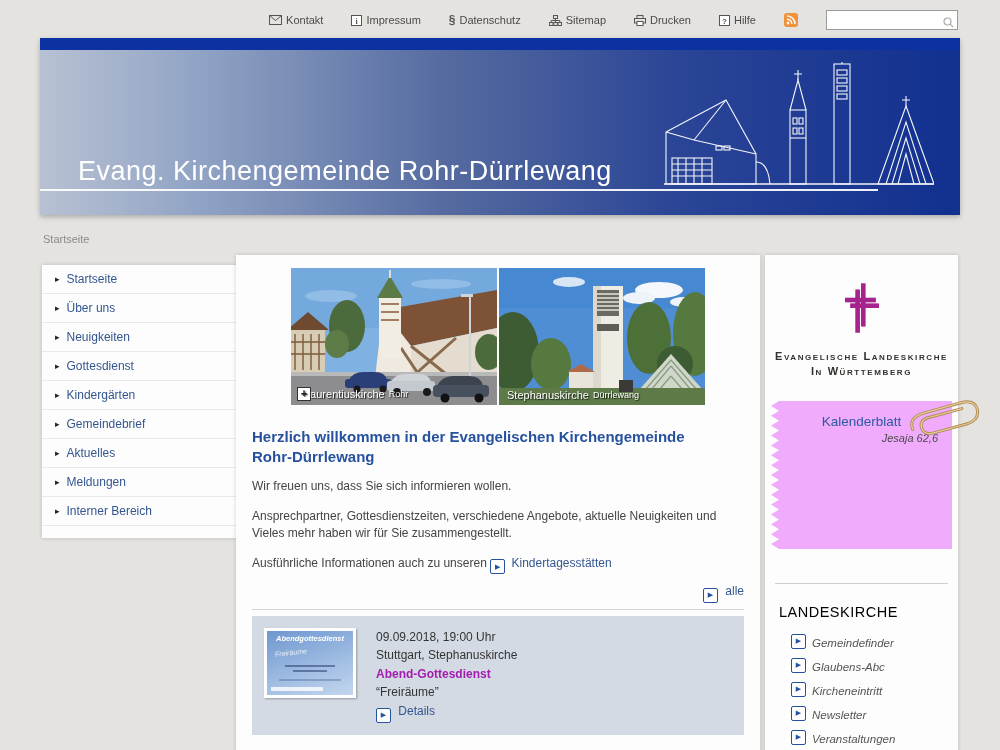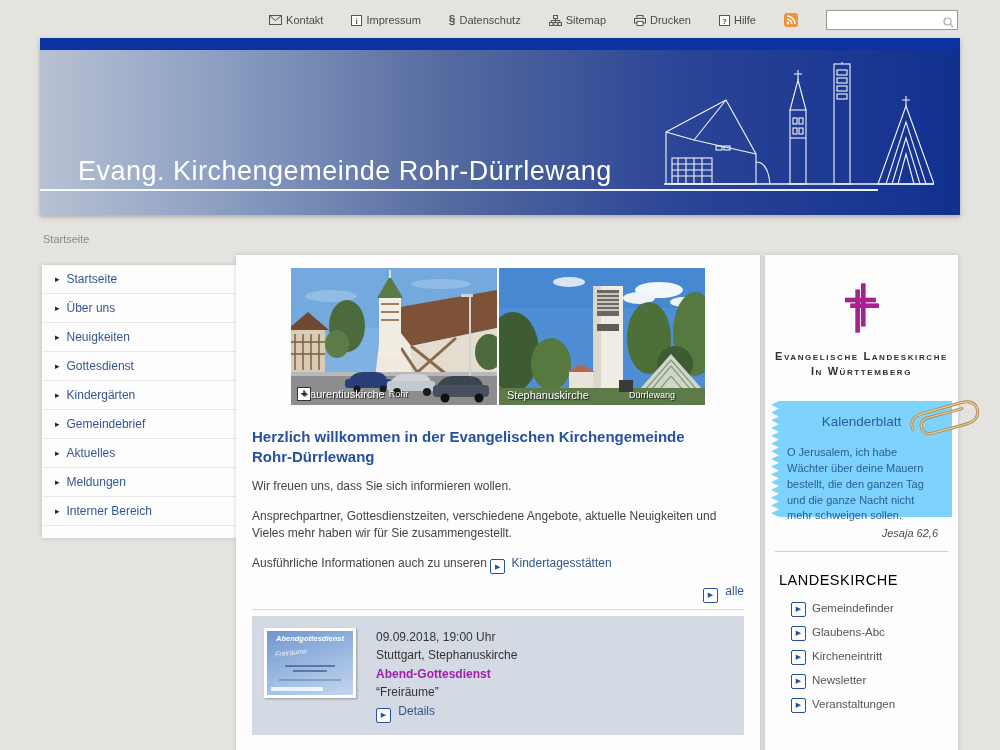--- a/index.html
+++ b/index.html
@@ -62,29 +62,29 @@
   .thumb1{background:linear-gradient(160deg,#6f97cf 0%,#9dbbe2 55%,#c3d6ee 100%);}
   .t1-title{position:absolute;top:3px;left:0;right:0;text-align:center;color:#fff;font-weight:bold;font-size:7.5px;font-style:italic;}
   .t1-script{position:absolute;top:18px;left:8px;color:#e8eef8;font-size:7px;font-style:italic;transform:rotate(-6deg);}
   .t1-line{position:absolute;left:18px;right:18px;height:2px;background:rgba(40,60,110,.55);}
   .ev-text{margin-left:20px;font-size:12px;color:#333;line-height:1.55;}
   .ev-title{color:#a21caf;font-weight:bold;text-decoration:none;display:inline-block;}
   .ev-details{color:#33568f;text-decoration:none;margin-left:4px;}
   
   .logo{position:relative;text-align:center;padding-top:28px;cursor:pointer;}
   .logo-text{margin-top:12px;font-variant:small-caps;font-weight:bold;font-size:11px;letter-spacing:1.6px;color:#32312d;line-height:1.35;}
-  .kalender{position:relative;margin:22px 6px 0 6px;background:#7dd3fc;height:116px;}
+  .kalender{position:relative;margin:22px 6px 0 6px;background:#f0abfc;height:148px;}
   .kal-zigzag{position:absolute;left:0;top:0;height:100%;width:8px;}
   .kal-title{display:block;text-align:center;color:#2c5aa0;font-size:13.5px;padding-top:13px;text-decoration:none;}
   .kal-verse{color:#2c5aa0;font-size:11px;line-height:1.45;padding:16px 12px 0 16px;}
   .kal-src{color:#4a4a4a;font-size:11px;font-style:italic;text-align:right;padding:3px 14px 0 0;}
   .paperclip{position:absolute;left:905px;top:392px;z-index:5;}
   .rc-hr{border:none;border-top:1px solid #cfcfcf;margin:34px 10px 0 10px;}
   .lk-head{color:#000000;font-size:14.5px;letter-spacing:.5px;margin:20px 0 14px 14px;}
-  .lk-item{display:flex;align-items:flex-start;gap:6px;margin:0 0 9px 26px;font-size:11.5px;color:#555;cursor:pointer;}
+  .lk-item{display:flex;align-items:flex-end;gap:6px;margin:0 0 9px 26px;font-size:11.5px;color:#555;cursor:pointer;font-style:italic;}
   .lk-item .playico{flex:none;}
 </style>
 </head>
 <body>
 
 <div class="topbar">
   <span class="toplink">
     <span>
         <svg width="13" height="10" viewBox="0 0 13 10">
           <rect x="0.5" y="0.5" width="12" height="9" fill="none" stroke="#555"></rect>
@@ -316,21 +316,21 @@
 
           <polygon points="140,122 172,86 204,122" fill="#cfd8c8"></polygon>
           <path d="M146 122 L172 92 L198 122 M152 122 L172 98 M192 122 L172 98 M160 122 L172 108 M184 122 L172 108" stroke="#8a9a84" stroke-width="1.2" fill="none"></path>
 
           <rect x="70" y="104" width="24" height="18" fill="#e8e4da"></rect>
           <polygon points="68,104 82,96 96,104" fill="#b06a4a"></polygon>
 
           <rect y="120" width="206" height="17" fill="#5d7a48"></rect>
           <rect x="120" y="112" width="14" height="12" fill="#3a3a36"></rect>
         </svg>
-        <div class="caption" style="padding-left:8px;gap:36px;">
+        <div class="caption" style="padding-left:8px;">
           <span>Stephanuskirche</span>
           <span class="loc">Dürrlewang</span>
         </div>
       </div>
     </div>
 
     <h1 class="welcome">Herzlich willkommen in der Evangelischen Kirchengemeinde Rohr-Dürrlewang</h1>
     <p class="ptext">Wir freuen uns, dass Sie sich informieren wollen.</p>
     <p class="ptext">Ansprechpartner, Gottesdienstzeiten, verschiedene Angebote, aktuelle Neuigkeiten und Vieles mehr haben wir für Sie zusammengestellt.</p>
 
@@ -387,21 +387,20 @@
       <div>Evangelische Landeskirche</div>
       <div>In Württemberg</div>
     </div>
   </div>
 
   <div class="kalender">
     <svg class="kal-zigzag" viewBox="0 0 8 150" preserveAspectRatio="none">
       <path d="M8 0 L0 5 L8 10 L0 15 L8 20 L0 25 L8 30 L0 35 L8 40 L0 45 L8 50 L0 55 L8 60 L0 65 L8 70 L0 75 L8 80 L0 85 L8 90 L0 95 L8 100 L0 105 L8 110 L0 115 L8 120 L0 125 L8 130 L0 135 L8 140 L0 145 L8 150 L0 150 L0 0 Z" fill="#fdfdfd"></path>
     </svg>
     <a href="#" class="kal-title">Kalenderblatt</a>
-    <div class="kal-verse">O Jerusalem, ich habe Wächter über deine Mauern bestellt, die den ganzen Tag und die ganze Nacht nicht mehr schweigen sollen.</div>
     <div class="kal-src">Jesaja 62,6</div>
   </div>
 
   <hr class="rc-hr">
 
   <div class="lk-head">LANDESKIRCHE</div>
 
   <div class="lk-item">
     <span class="playico">▶</span>
     <span>Gemeindefinder</span>

